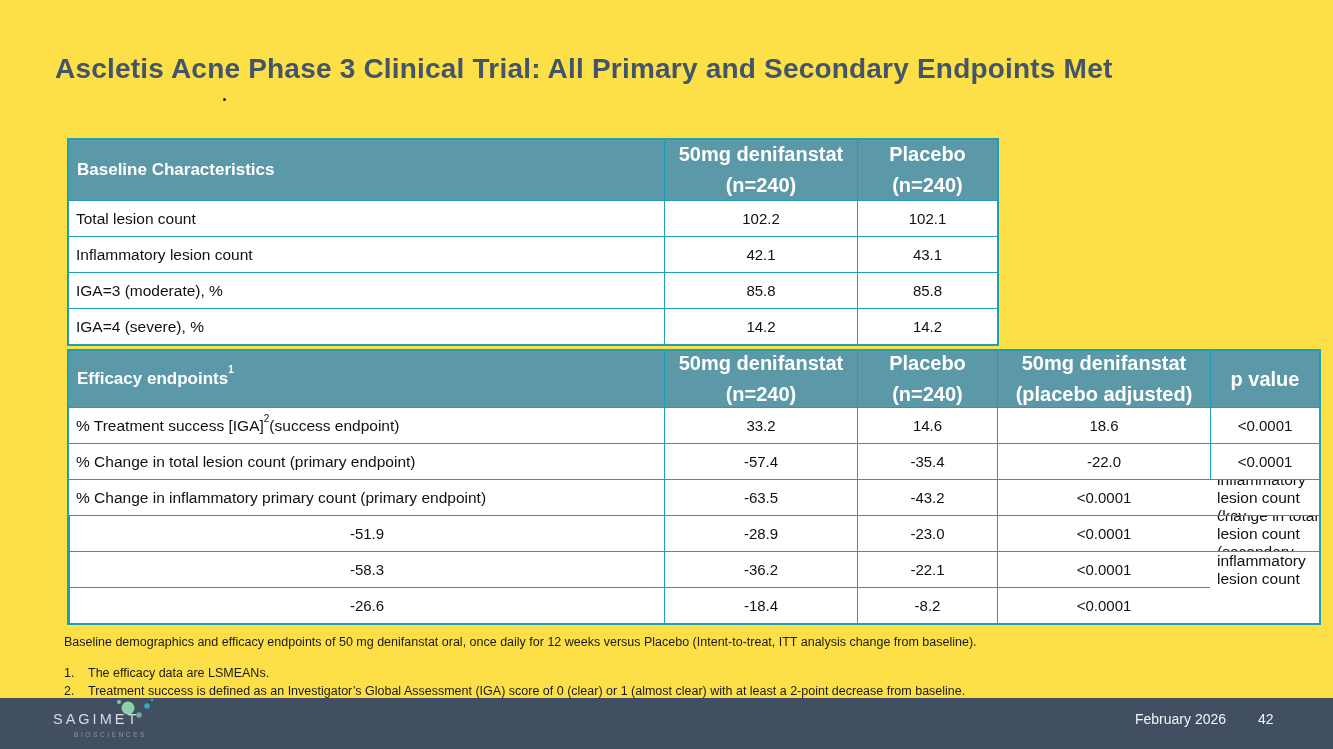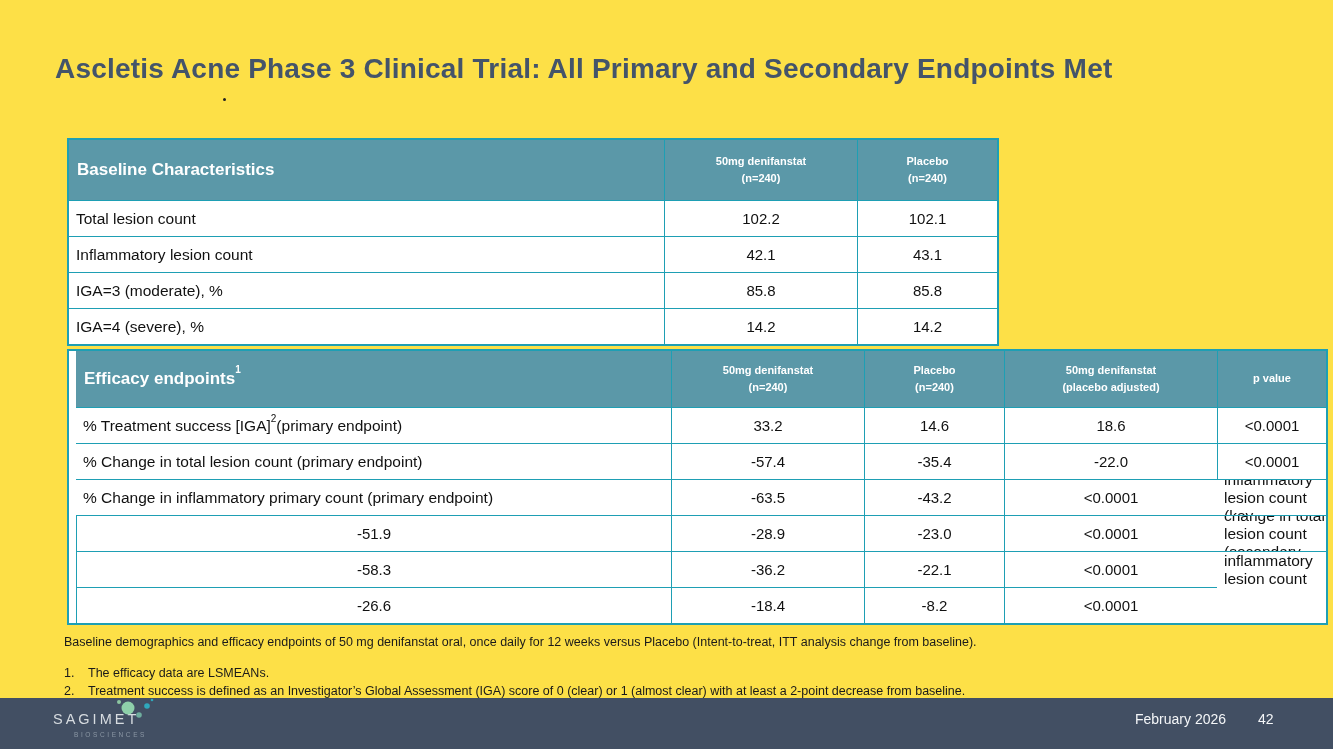--- a/index.html
+++ b/index.html
@@ -9,25 +9,25 @@
     --footer-bg:#424f63;
     --body-text:#111111;
   }
   *{margin:0;padding:0;box-sizing:border-box;}
   body{background:#888;font-family:"Liberation Sans",sans-serif;}
   .slide{position:relative;width:1333px;height:749px;background:#fde047;overflow:hidden;}
   .page-title{position:absolute;left:55px;top:53px;width:1250px;font-size:28px;font-weight:700;color:var(--title);letter-spacing:.2px;}
   .stray-dot{position:absolute;left:223px;top:98px;width:3px;height:3px;border-radius:50%;background:#222;}
   .tbl{position:absolute;display:grid;border:2px solid var(--table-border);background:#fff;margin-left:12px;}
   .t1{left:55px;top:138px;grid-template-columns:595px 193px 140px;grid-template-rows:60px repeat(4,36px);}
-  .t2{left:55px;top:349px;grid-template-columns:595px 193px 140px 213px 109px;grid-template-rows:56px repeat(6,36px);padding-left:7px;}
+  .t2{left:55px;top:349px;grid-template-columns:595px 193px 140px 213px 109px;grid-template-rows:56px repeat(6,36px);}
   .cell{display:flex;align-items:center;justify-content:center;overflow:hidden;color:var(--body-text);}
   .th{background:var(--header-bg);color:#ffffff;font-weight:700;}
   .thl{justify-content:flex-start;padding-left:8px;font-size:17px;}
-  .thc{font-size:11px;line-height:1.55;white-space:pre-line;text-align:center;}
+  .thc{font-size:20px;line-height:1.55;white-space:pre-line;text-align:center;}
   .lbl{justify-content:flex-start;padding-left:7px;font-size:15.5px;}
   .val{font-size:15px;}
   .bl{border-left:1.5px solid var(--table-border);}
   .bt{border-top:1.5px solid var(--table-border);}
   .sup{font-size:10px;vertical-align:super;line-height:1;align-self:flex-start;margin-top:6px;}
   .th .sup{color:#fff;margin-top:14px;}
   .footnotes{position:absolute;left:64px;top:635px;width:1250px;font-size:12.5px;color:#1a1a1a;}
   .fn-intro{margin-bottom:17px;}
   .fn-item{display:flex;margin-bottom:4px;}
   .fn-num{width:24px;flex:0 0 24px;}
@@ -79,21 +79,21 @@
 (n=240)</div>
     <div class="cell th thc bl">Placebo
 (n=240)</div>
     <div class="cell th thc bl">50mg denifanstat
 (placebo adjusted)</div>
     <div class="cell th thc bl">p value</div>
 
     <div class="cell lbl bt">
       <span>% Treatment success [IGA] </span>
         <span class="sup">2</span>
-        <span> (primary endpoint)</span>
+        <span> (success endpoint)</span>
     </div>
     <div class="cell val bl bt">33.2</div>
     <div class="cell val bl bt">14.6</div>
     <div class="cell val bl bt">18.6</div>
     <div class="cell val bl bt">&lt;0.0001</div>
 
     <div class="cell lbl bt">% Change in total lesion count (primary endpoint)</div>
     <div class="cell val bl bt">-57.4</div>
     <div class="cell val bl bt">-35.4</div>
     <div class="cell val bl bt">-22.0</div>

